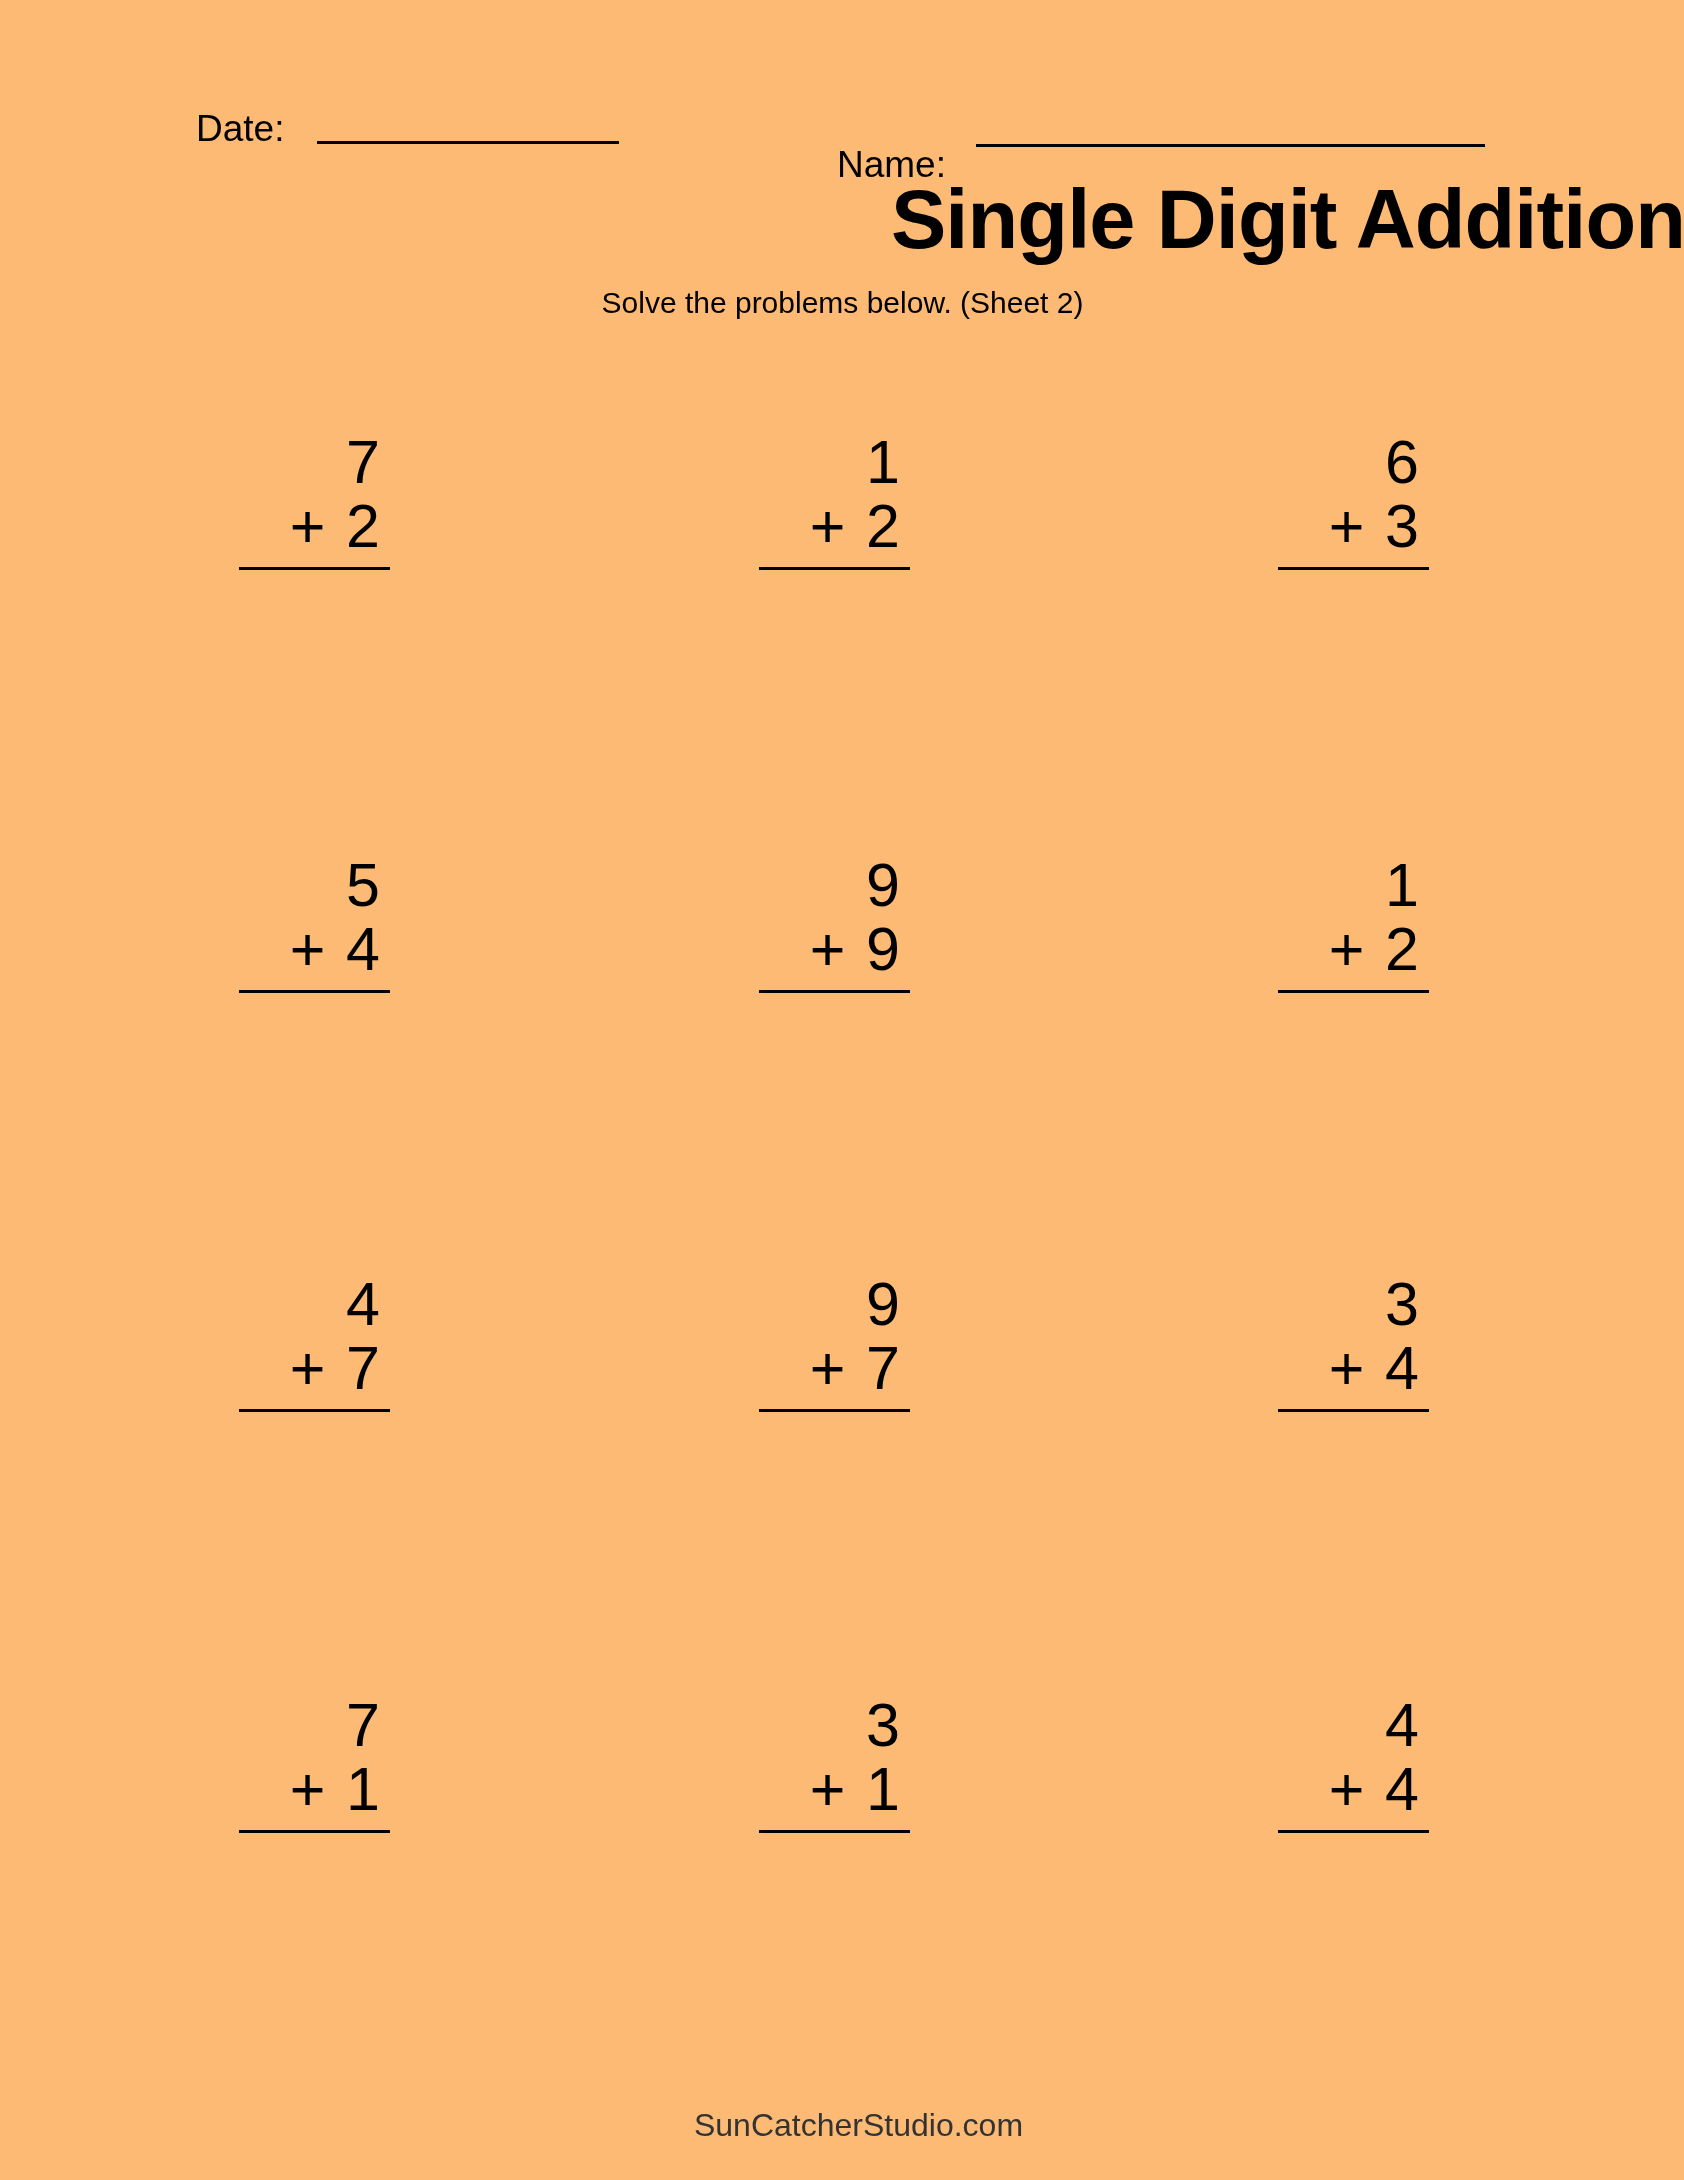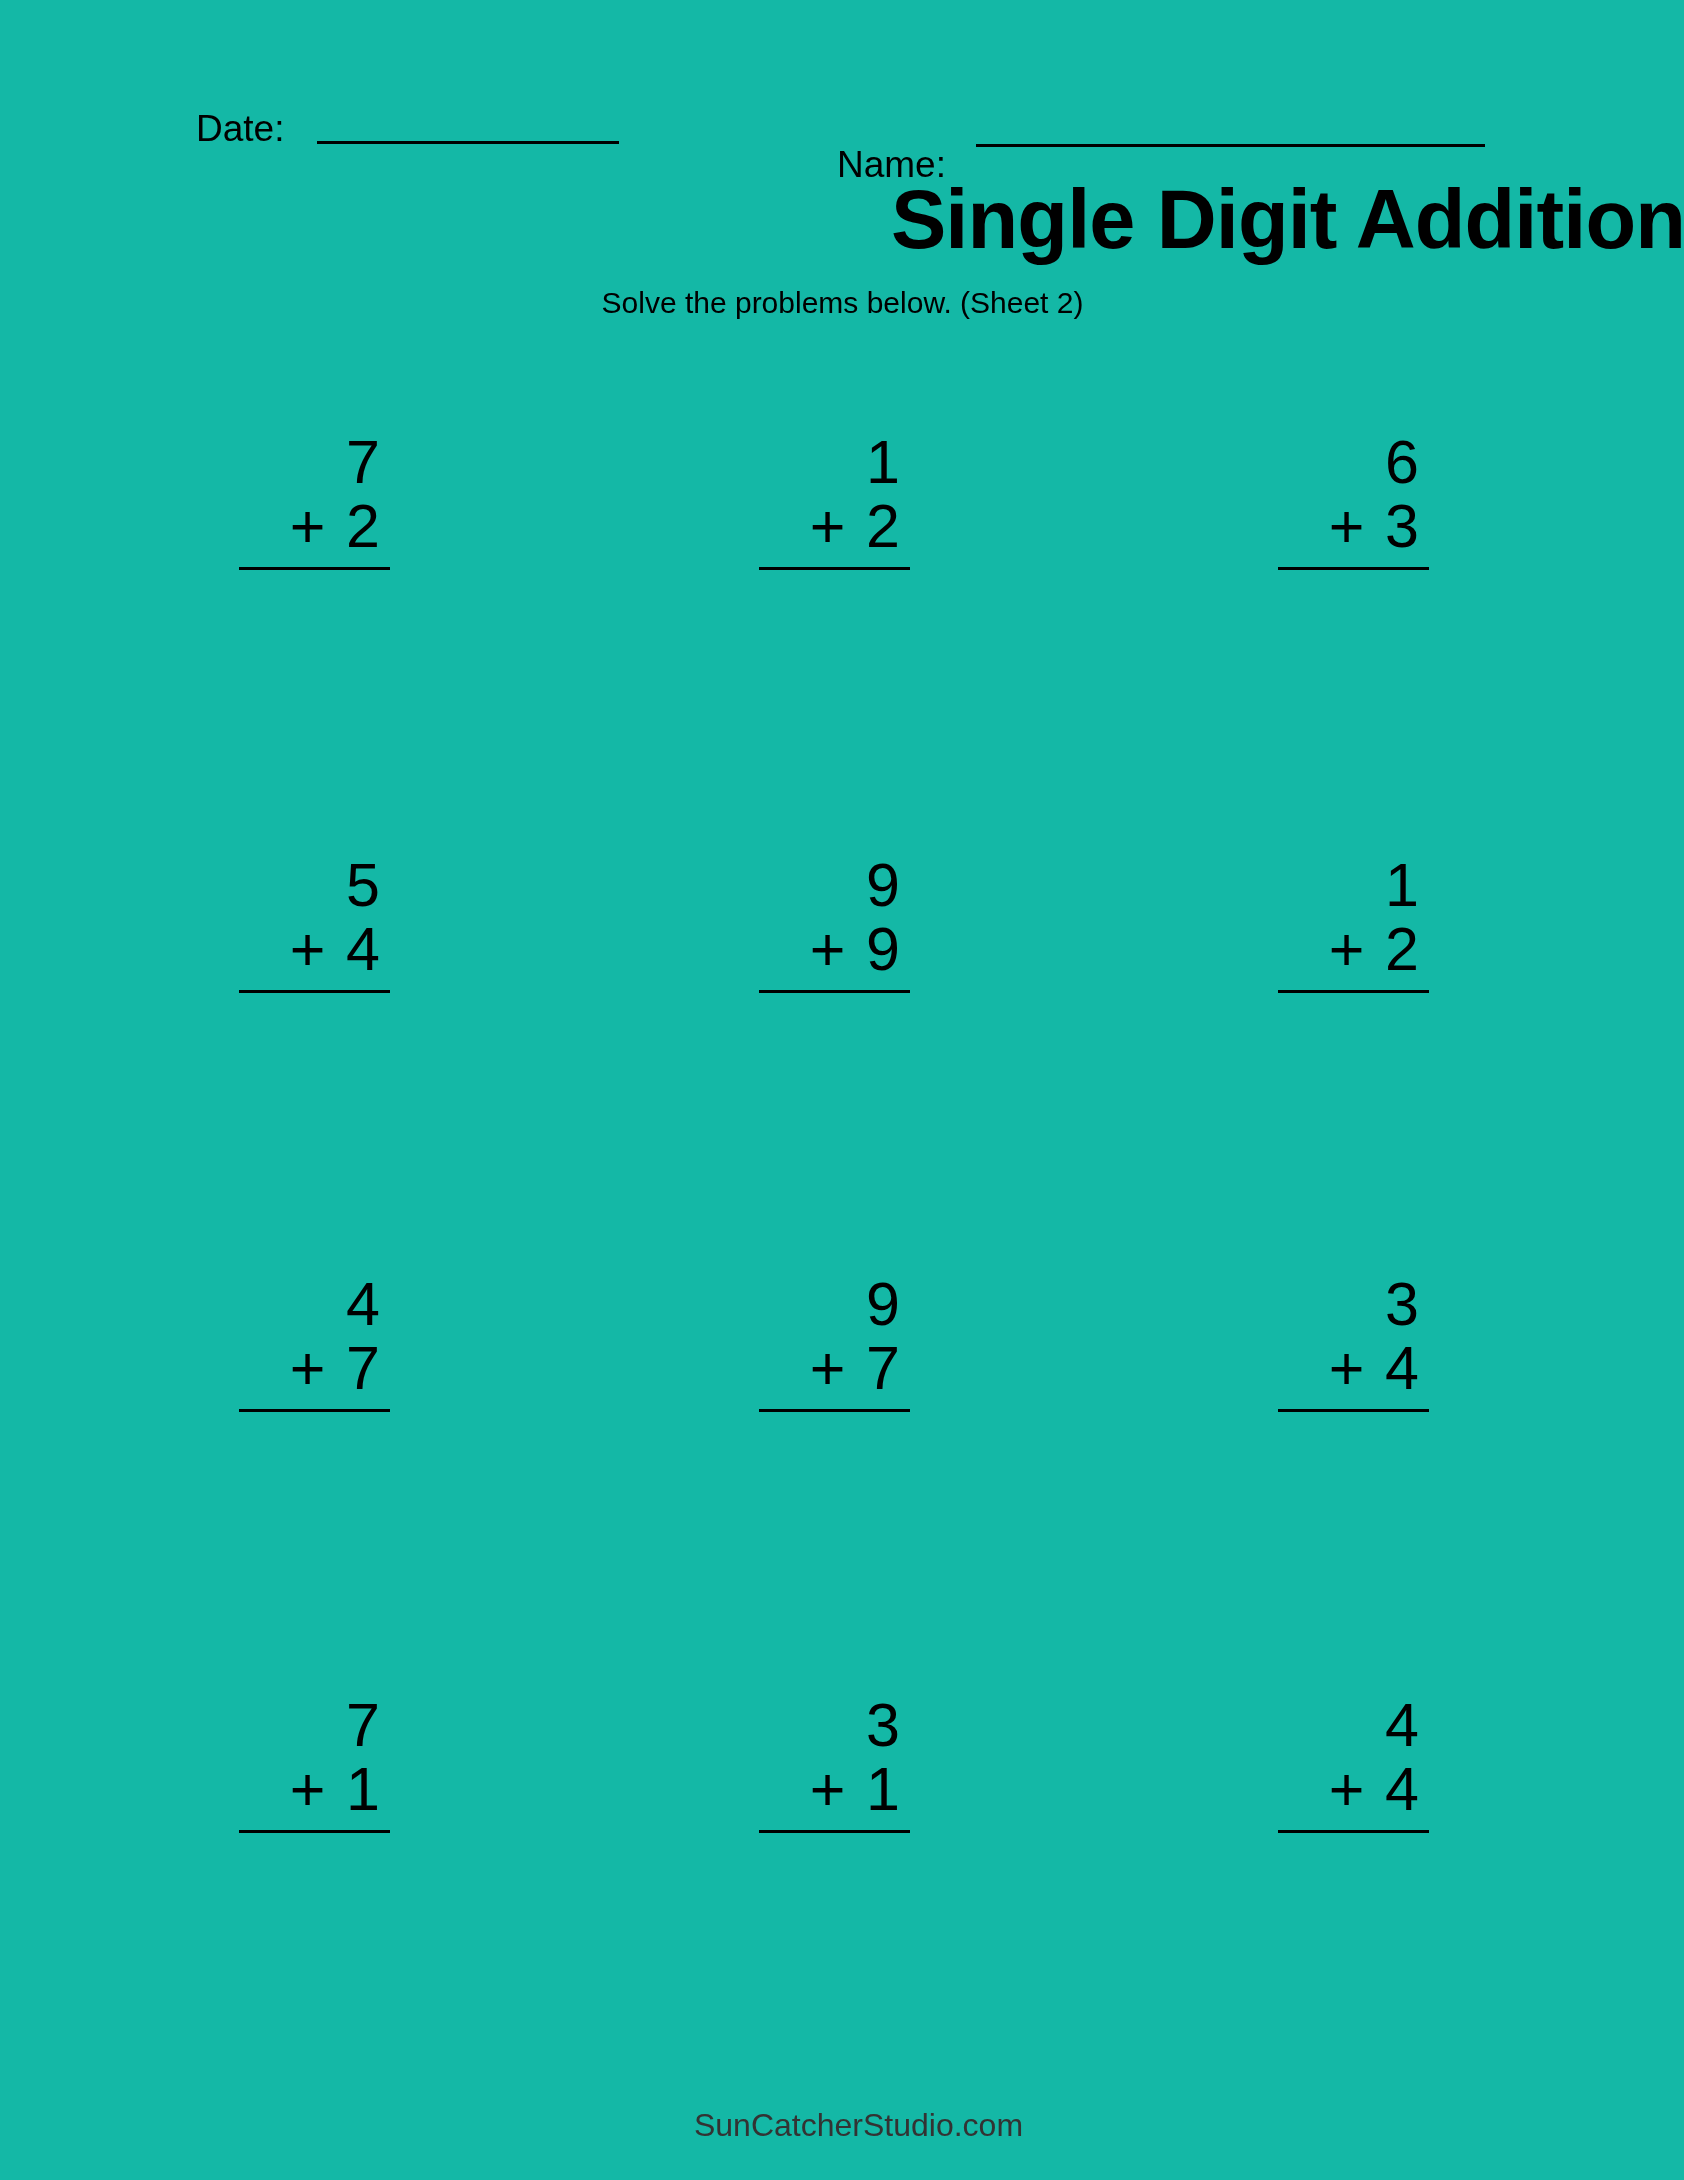--- a/index.html
+++ b/index.html
@@ -4,21 +4,21 @@
 <style>
   html, body {
     margin: 0;
     padding: 0;
     background: #ffffff;
   }
   .page {
     position: relative;
     width: 1685px;
     height: 2181px;
-    background: #14b8a6;
+    background: #fdba74;
     font-family: "Liberation Sans", sans-serif;
     color: #000000;
     overflow: hidden;
     text-decoration: underline;
   }
 
   
   .hdr-label {
     position: absolute;
     font-size: 37px;

